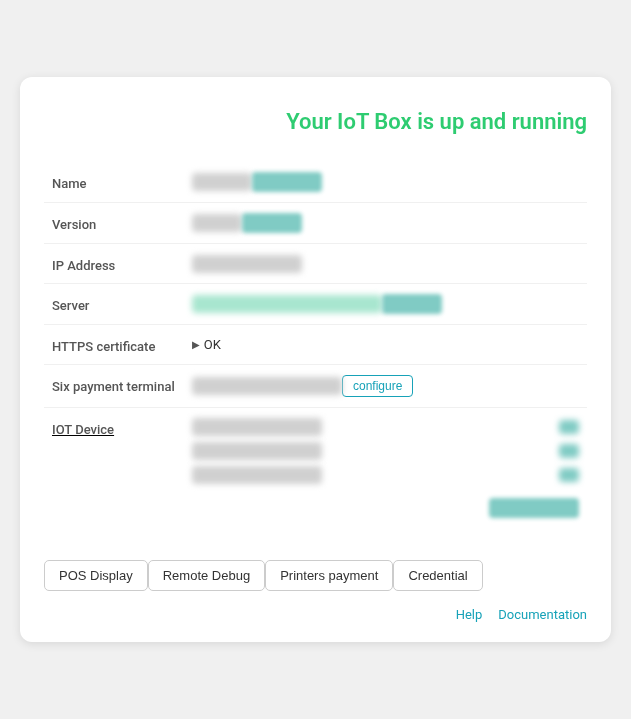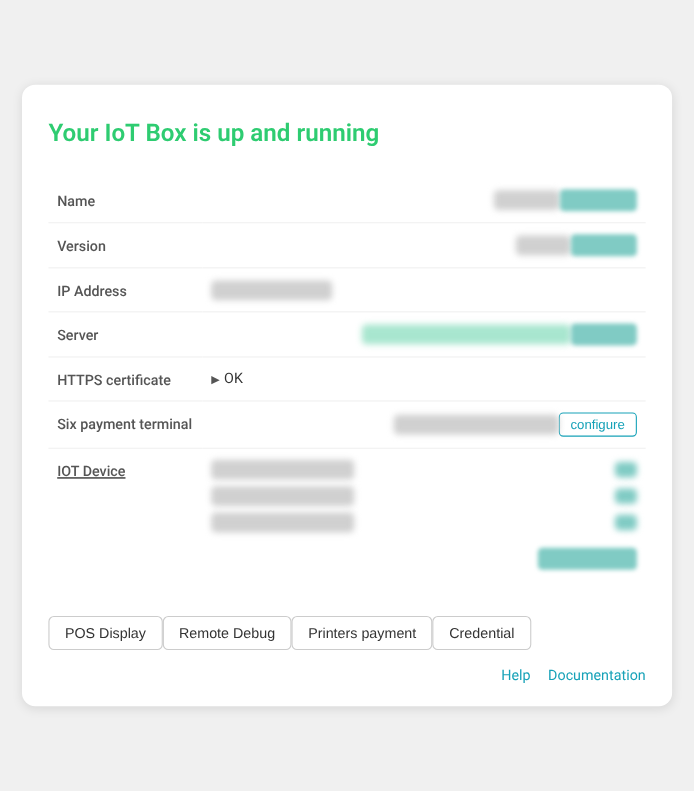--- a/index.html
+++ b/index.html
@@ -13,21 +13,21 @@
       padding: 20px;
     }
     .card {
       background: #fff;
       border-radius: 12px;
       width: 611px;
       padding: 32px 24px 20px;
       box-shadow: 0 2px 10px rgba(0,0,0,0.1);
     }
     .title {
-      text-align: left;
+      text-align: right;
       color: #2ecc71;
       font-size: 22px;
       font-weight: 600;
       margin-bottom: 28px;
     }
     .info-table {
       width: 100%;
       border-collapse: collapse;
       margin-bottom: 20px;
     }
@@ -170,21 +170,21 @@
       border: none;
       border-radius: 4px;
       width: 60px;
       height: 20px;
       filter: blur(2px);
       cursor: pointer;
     }
     .td-value-wrap {
       display: flex;
       align-items: center;
-      justify-content: flex-end;
+      justify-content: flex-start;
       width: 100%;
     }
   </style>
 </head>
 <body>
 
 <div class="card">
   <div class="title">Your IoT Box is up and running</div>
 
   <table class="info-table">

